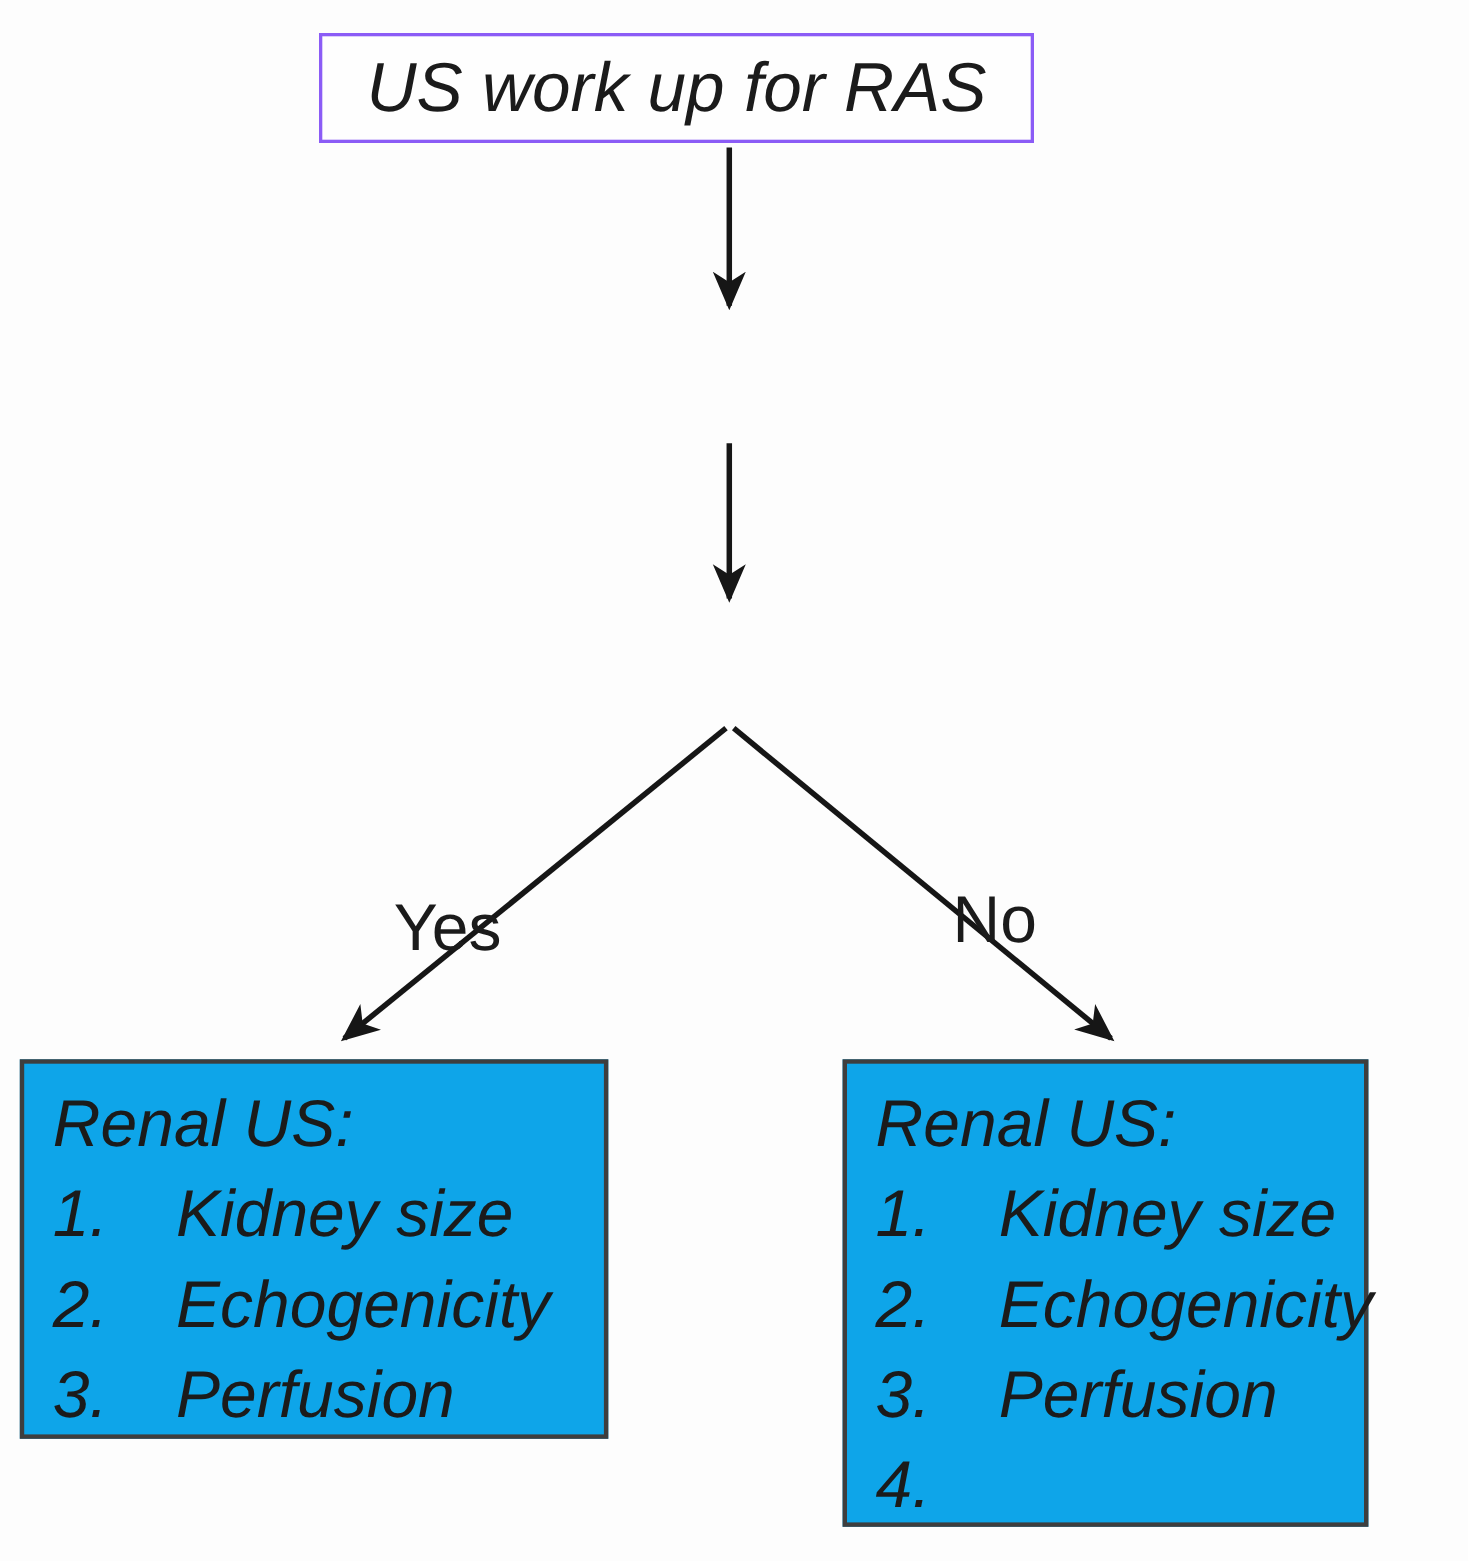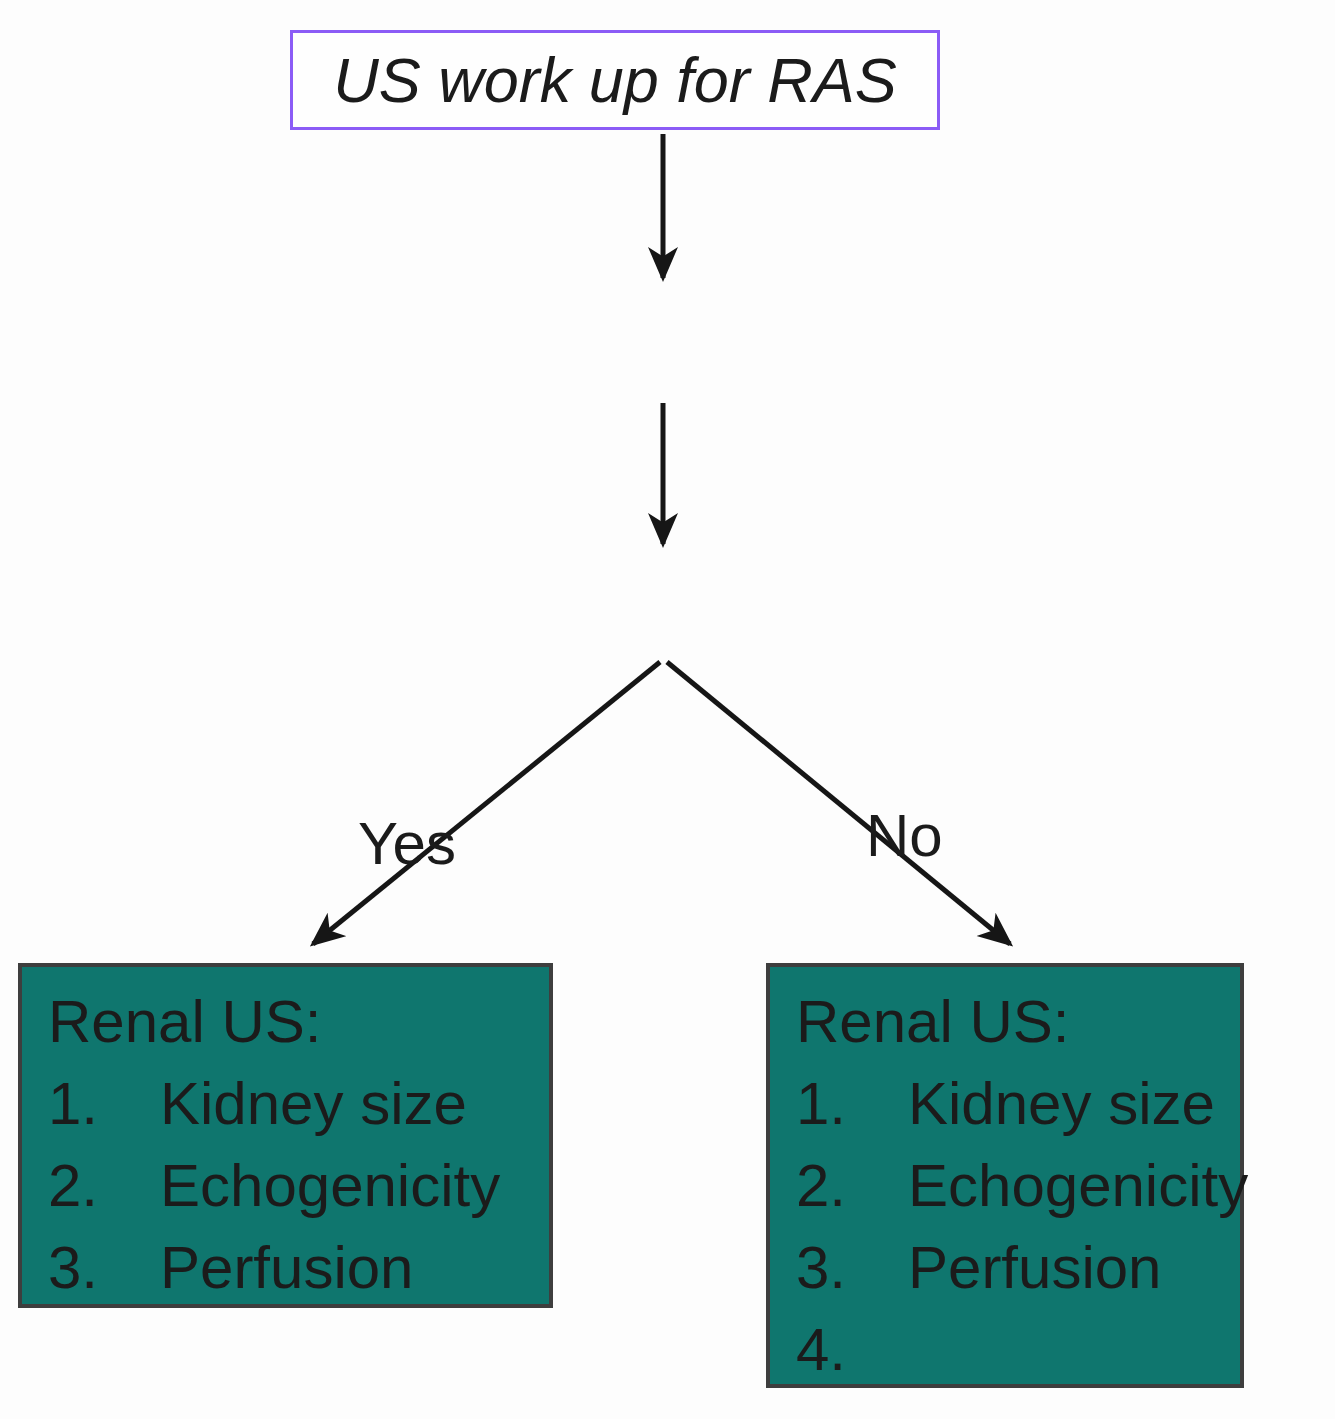--- a/index.html
+++ b/index.html
@@ -35,27 +35,28 @@
   #box-mid {
     left: 186px; top: 294px; width: 954px; height: 106px;
     font-size: 63px;
   }
   #box-ras {
     left: 582px; top: 558px; width: 161px; height: 100px;
     font-size: 58px;
   }
   .list-box {
     position: absolute;
-    background: #0f766e;
+    background: #0ea5e9;
     border: 4px solid #3e3e3e;
     box-sizing: border-box;
     font-size: 60px;
     line-height: 82px;
     padding: 14px 6px 0 26px;
     white-space: nowrap;
+    font-style: italic;
   }
   #box-yes-outcome {
     left: 18px; top: 963px; width: 535px; height: 345px;
   }
   #box-no-outcome {
     left: 766px; top: 963px; width: 478px; height: 425px;
   }
   .li-row { display: flex; }
   .li-num { width: 112px; flex: 0 0 112px; }
   .branch-label {

